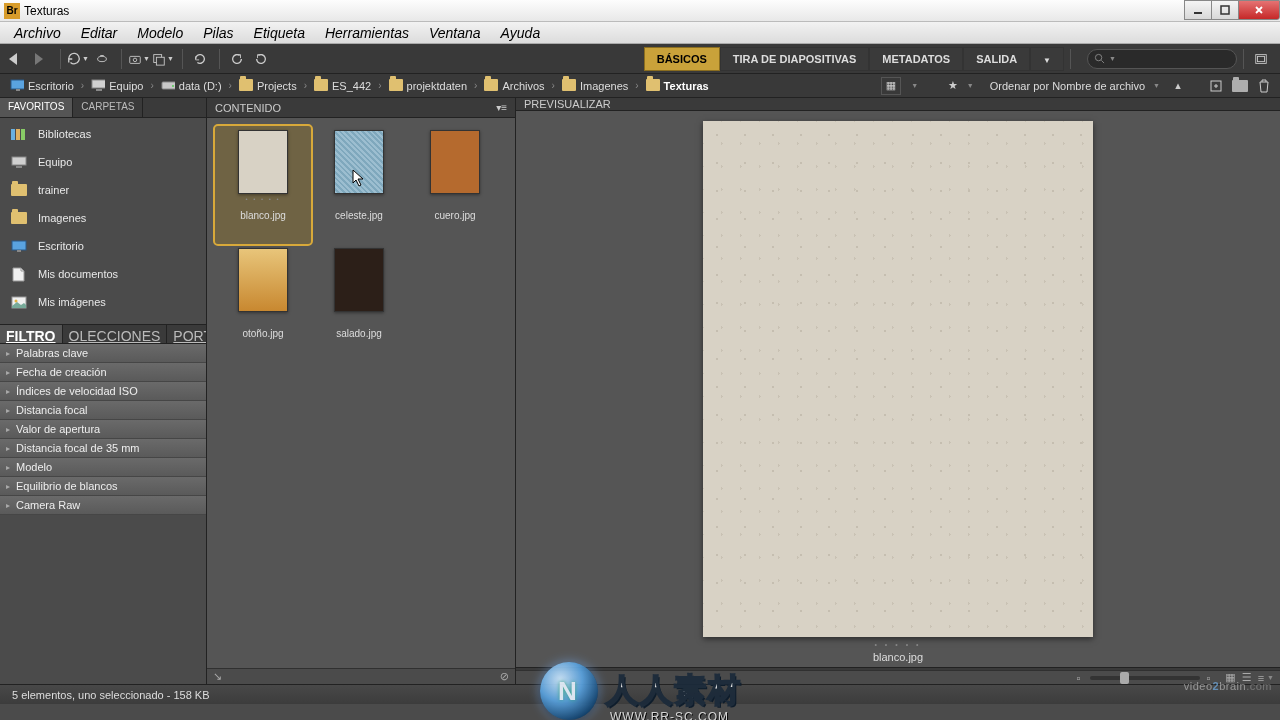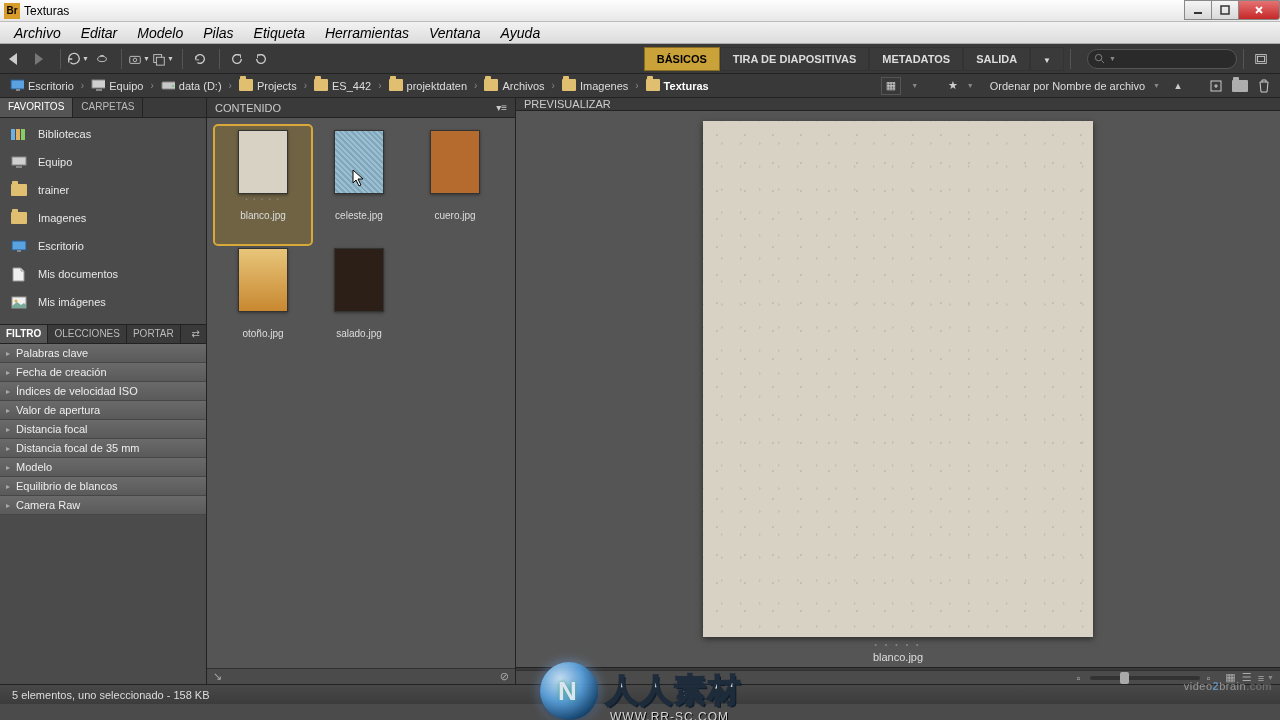--- a/index.html
+++ b/index.html
@@ -39,21 +39,21 @@
 
 .leftcol { width:206px; display:flex; flex-direction:column; background:#4b4b4b;}
 .tabs { height:20px; display:flex; background:#3a3a3a; border-bottom:1px solid #222;}
 .tab { padding:3px 8px; font-size:10px; color:#bbb; border-right:1px solid #222;}
 .tab.active { background:#555; color:#fff;}
 .favlist { flex:0 0 auto; padding:2px 0;}
 .favitem { display:flex; align-items:center; padding:5px 8px; gap:8px; font-size:12px; color:#e8e8e8;}
 .favitem .ficon { width:22px;height:18px; display:flex;align-items:center;justify-content:center;}
 
 .filtertabs { height:20px; display:flex; background:#3a3a3a; border-top:1px solid #222; border-bottom:1px solid #222; margin-top:6px;}
-.ftab { padding:3px 6px; font-size:10px; color:#bbb; border-right:1px solid #222;}
+.ftab { padding:3px 6px; font-size:14px; color:#bbb; border-right:1px solid #222;text-decoration:underline;}
 .ftab.active { background:#555; color:#fff; font-weight:bold;}
 .ftab.end { margin-left:auto; border:none;}
 .filterlist .frow { height:19px; background:linear-gradient(#6a6a6a,#5a5a5a); border-bottom:1px solid #464646; display:flex; align-items:center; padding:0 6px; font-size:11px; color:#eee;}
 .filterlist .frow::before { content:"▸"; font-size:8px; color:#aaa; margin-right:6px;}
 
 .midcol { width:310px; display:flex; flex-direction:column; border-left:1px solid #222; border-right:1px solid #222;}
 .panelhdr { height:20px; background:#3a3a3a; display:flex; align-items:center; padding:0 8px; font-size:10px; color:#ccc; border-bottom:1px solid #222;}
 .panelhdr .opts { margin-left:auto; font-size:10px;}
 .content { flex:1; background:#555; padding:8px; display:flex; flex-wrap:wrap; align-content:flex-start; gap:0;}
 .thumb { width:96px; height:118px; display:flex; flex-direction:column; align-items:center; padding:4px; border-radius:3px;}
@@ -356,22 +356,22 @@
     <div class="filtertabs" id="filtertabs">
         <div class="ftab active">FILTRO</div>
         <div class="ftab">OLECCIONES</div>
         <div class="ftab">PORTAR</div>
         <div class="ftab end">⇄</div>
       </div>
     <div class="filterlist" id="filterlist">
         <div class="frow">Palabras clave</div>
         <div class="frow">Fecha de creación</div>
         <div class="frow">Índices de velocidad ISO</div>
+        <div class="frow">Distancia focal</div>
         <div class="frow">Valor de apertura</div>
-        <div class="frow">Distancia focal</div>
         <div class="frow">Distancia focal de 35 mm</div>
         <div class="frow">Modelo</div>
         <div class="frow">Equilibrio de blancos</div>
         <div class="frow">Camera Raw</div>
       </div>
   </div>
 
   <div class="midcol">
     <div class="panelhdr">
       <span>CONTENIDO</span>

